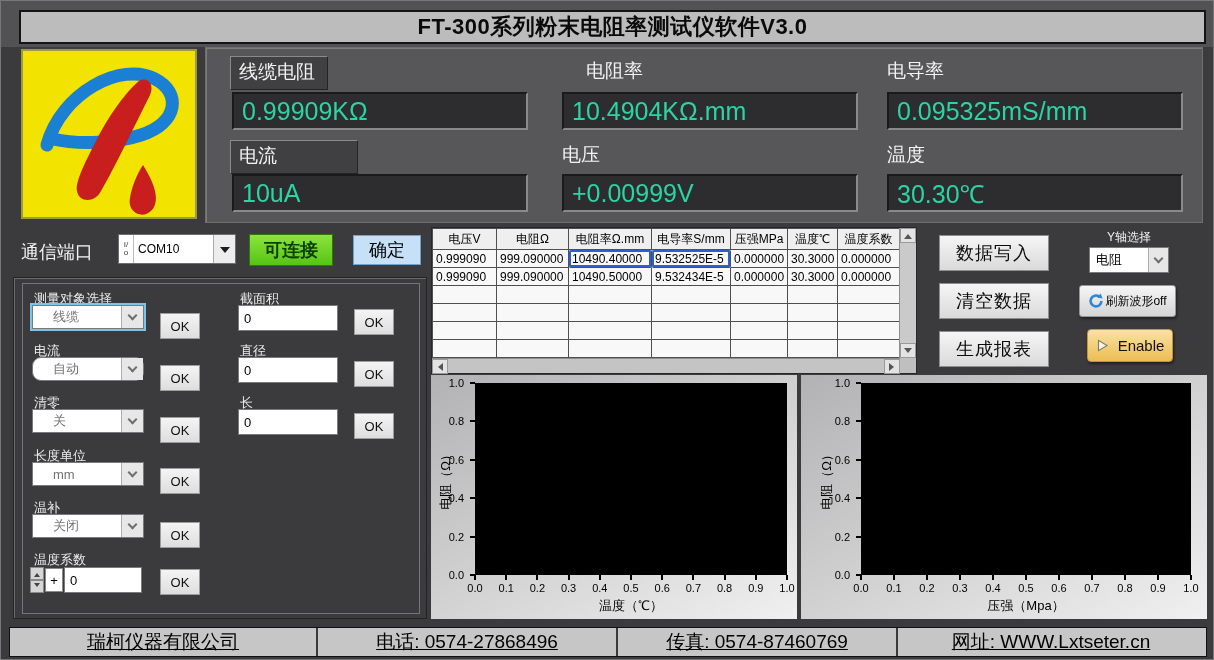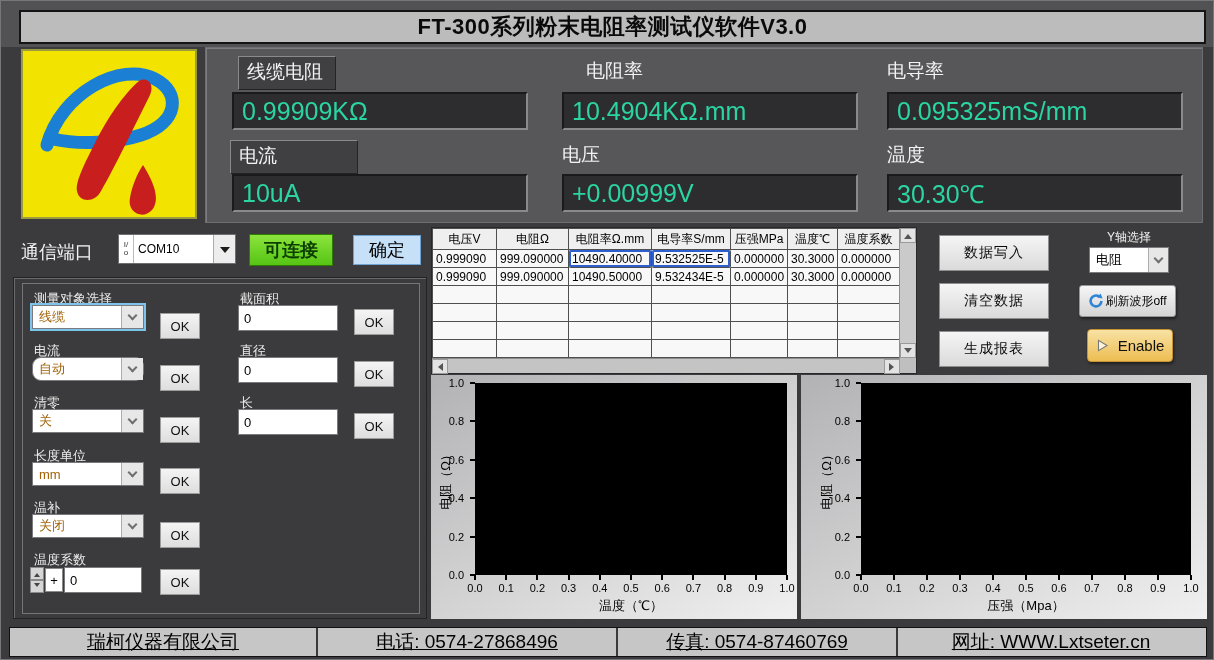--- a/index.html
+++ b/index.html
@@ -25,21 +25,21 @@
   .tri-down-b{width:0;height:0;border:5px solid transparent;border-top:6px solid #1c1c1c;margin-top:6px;}
   .btn-connect{position:absolute;left:248px;top:233px;width:84px;height:32px;background:linear-gradient(#8CE43C,#56C415);
     border:1px solid #2F7D00;color:#0B3D00;font-size:18px;font-weight:700;display:flex;align-items:center;justify-content:center;}
   .btn-confirm{position:absolute;left:352px;top:234px;width:68px;height:30px;background:#C6E1F7;border:1px solid #6FA3D2;
     color:#000;font-size:18px;display:flex;align-items:center;justify-content:center;}
   
   .lpanel{position:absolute;left:12px;top:276px;width:414px;height:342px;background:#3B3B3D;border:1px solid #232325;box-shadow:inset 1px 1px 0 #6B6B6E;}
   .groupbox{position:absolute;left:8px;top:5px;width:398px;height:331px;border:1px solid #76767A;}
   .ctl-label{position:absolute;color:#ECECEC;font-size:13px;white-space:nowrap;}
   .sel{position:absolute;left:18px;width:112px;height:24px;display:flex;background:#fff;border:1px solid #7A7A7E;}
-  .sel .txt{flex:1;font-size:13px;color:#a16207;display:flex;align-items:center;padding-left:6px;}
+  .sel .txt{flex:1;font-size:13px;color:#737373;display:flex;align-items:center;padding-left:20px;}
   .sel .chevbox{width:22px;background:#E7E7E7;border-left:1px solid #ACACAC;display:flex;align-items:center;justify-content:center;}
   .chev{width:7px;height:7px;border-right:2px solid #6f6f6f;border-bottom:2px solid #6f6f6f;transform:rotate(45deg);margin-top:-4px;}
   .sel.focused{box-shadow:0 0 0 2px #7CC5EA;}
   .okbtn{position:absolute;width:40px;height:26px;background:linear-gradient(#F4F4F4,#DEDEDE);border:1px solid #9C9C9C;
     color:#111;font-size:13px;display:flex;align-items:center;justify-content:center;}
   .inputbox{position:absolute;width:100px;height:26px;background:#fff;border:1px solid #7A7A7E;font-size:13px;color:#000;padding-left:5px;}
   .spin{position:absolute;left:16px;width:14px;height:26px;display:flex;flex-direction:column;}
   .spin>div{flex:1;background:#D6D6D6;border:1px solid #8A8A8A;display:flex;align-items:center;justify-content:center;}
   .spin .t-up{width:0;height:0;border:3px solid transparent;border-bottom:4px solid #444;}
   .spin .t-dn{width:0;height:0;border:3px solid transparent;border-top:4px solid #444;}
@@ -56,21 +56,21 @@
   .cell.selcell{box-shadow:inset 0 0 0 2px #2D5FCE;border-radius:2px;}
   .vscroll{position:absolute;right:0;top:0;width:17px;height:130px;background:#CACACA;border-left:1px solid #8E8E8E;}
   .hscroll{position:absolute;left:0;top:130px;width:468px;height:15px;background:#C4C4C4;border-top:1px solid #8E8E8E;}
   .scrbtn{position:absolute;width:16px;height:15px;background:#E3E3E3;border:1px solid #9A9A9A;display:flex;align-items:center;justify-content:center;}
   .tri-up{width:0;height:0;border:4px solid transparent;border-bottom:5px solid #555;margin-top:-3px;}
   .tri-dn{width:0;height:0;border:4px solid transparent;border-top:5px solid #555;margin-bottom:-3px;}
   .tri-lf{width:0;height:0;border:4px solid transparent;border-right:5px solid #555;margin-left:-3px;}
   .tri-rt{width:0;height:0;border:4px solid transparent;border-left:5px solid #555;margin-right:-3px;}
   
   .bigbtn{position:absolute;left:938px;width:110px;height:36px;background:linear-gradient(#F5F5F5,#DADADA);border:1px solid #8E8E8E;
-    font-size:14px;color:#0A0A0A;display:flex;align-items:center;justify-content:center;letter-spacing:1px;}
+    font-size:18px;color:#0A0A0A;display:flex;align-items:center;justify-content:center;letter-spacing:1px;}
   .yaxis-label{position:absolute;left:1088px;top:228px;width:80px;text-align:center;color:#F0F0F0;font-size:12px;}
   .ysel{position:absolute;left:1088px;top:246px;width:80px;height:26px;display:flex;background:#fff;border:1px solid #7A7A7E;}
   .btn-refresh{position:absolute;left:1078px;top:284px;width:97px;height:32px;border-radius:3px;background:linear-gradient(#F6F6F6,#D4D4D4);
     border:1px solid #979797;display:flex;align-items:center;justify-content:center;gap:1px;font-size:12px;color:#000;box-shadow:1px 2px 3px rgba(0,0,0,.45);}
   .btn-enable{position:absolute;left:1086px;top:328px;width:86px;height:33px;border-radius:4px;background:linear-gradient(#F8E2A4,#EDBD52);
     border:1px solid #C79433;display:flex;align-items:center;justify-content:center;gap:9px;font-size:15px;color:#111;box-shadow:1px 2px 3px rgba(0,0,0,.45);}
   
   .chart{position:absolute;top:374px;height:244px;background:linear-gradient(150deg,#B2B2B4,#F0F0F0);}
   #chart0{left:430px;width:366px;}
   #chart1{left:800px;width:406px;}
@@ -96,21 +96,21 @@
 
   <div class="logo">
     <svg width="172" height="166" viewBox="0 0 172 166">
       <path d="M24,94 C38,42 98,10 132,28 C158,41 156,72 118,84 C94,92 56,94 30,88" fill="none" stroke="#1B7FD4" stroke-width="13" stroke-linecap="round"></path>
       <path d="M116,30 C124,25 132,33 127,44 C113,72 92,116 78,140 C72,152 56,152 54,140 C52,130 64,108 74,88 C88,61 104,40 116,30 Z" fill="#C81E1E"></path>
       <path d="M120,114 C130,130 138,148 129,159 C120,169 104,162 107,147 C109,135 114,123 120,114 Z" fill="#C81E1E"></path>
     </svg>
   </div>
 
   <div class="dpanel">
-    <div class="dp-label dp-labelbox" style="left:32px;top:8px;">线缆电阻</div>
+    <div class="dp-label dp-labelbox" style="left:24px;top:8px;">线缆电阻</div>
     <div class="dp-value" style="left:26px;top:44px;">0.99909KΩ</div>
     <div class="dp-label dp-labelbox" style="left:24px;top:92px;width:128px;">电流</div>
     <div class="dp-value" style="left:26px;top:126px;">10uA</div>
 
     <div class="dp-label" style="left:356px;top:10px;margin-left:24px;">电阻率</div>
     <div class="dp-value" style="left:356px;top:44px;">10.4904KΩ.mm</div>
     <div class="dp-label" style="left:356px;top:94px;">电压</div>
     <div class="dp-value" style="left:356px;top:126px;">+0.00999V</div>
 
     <div class="dp-label" style="left:681px;top:10px;">电导率</div>

